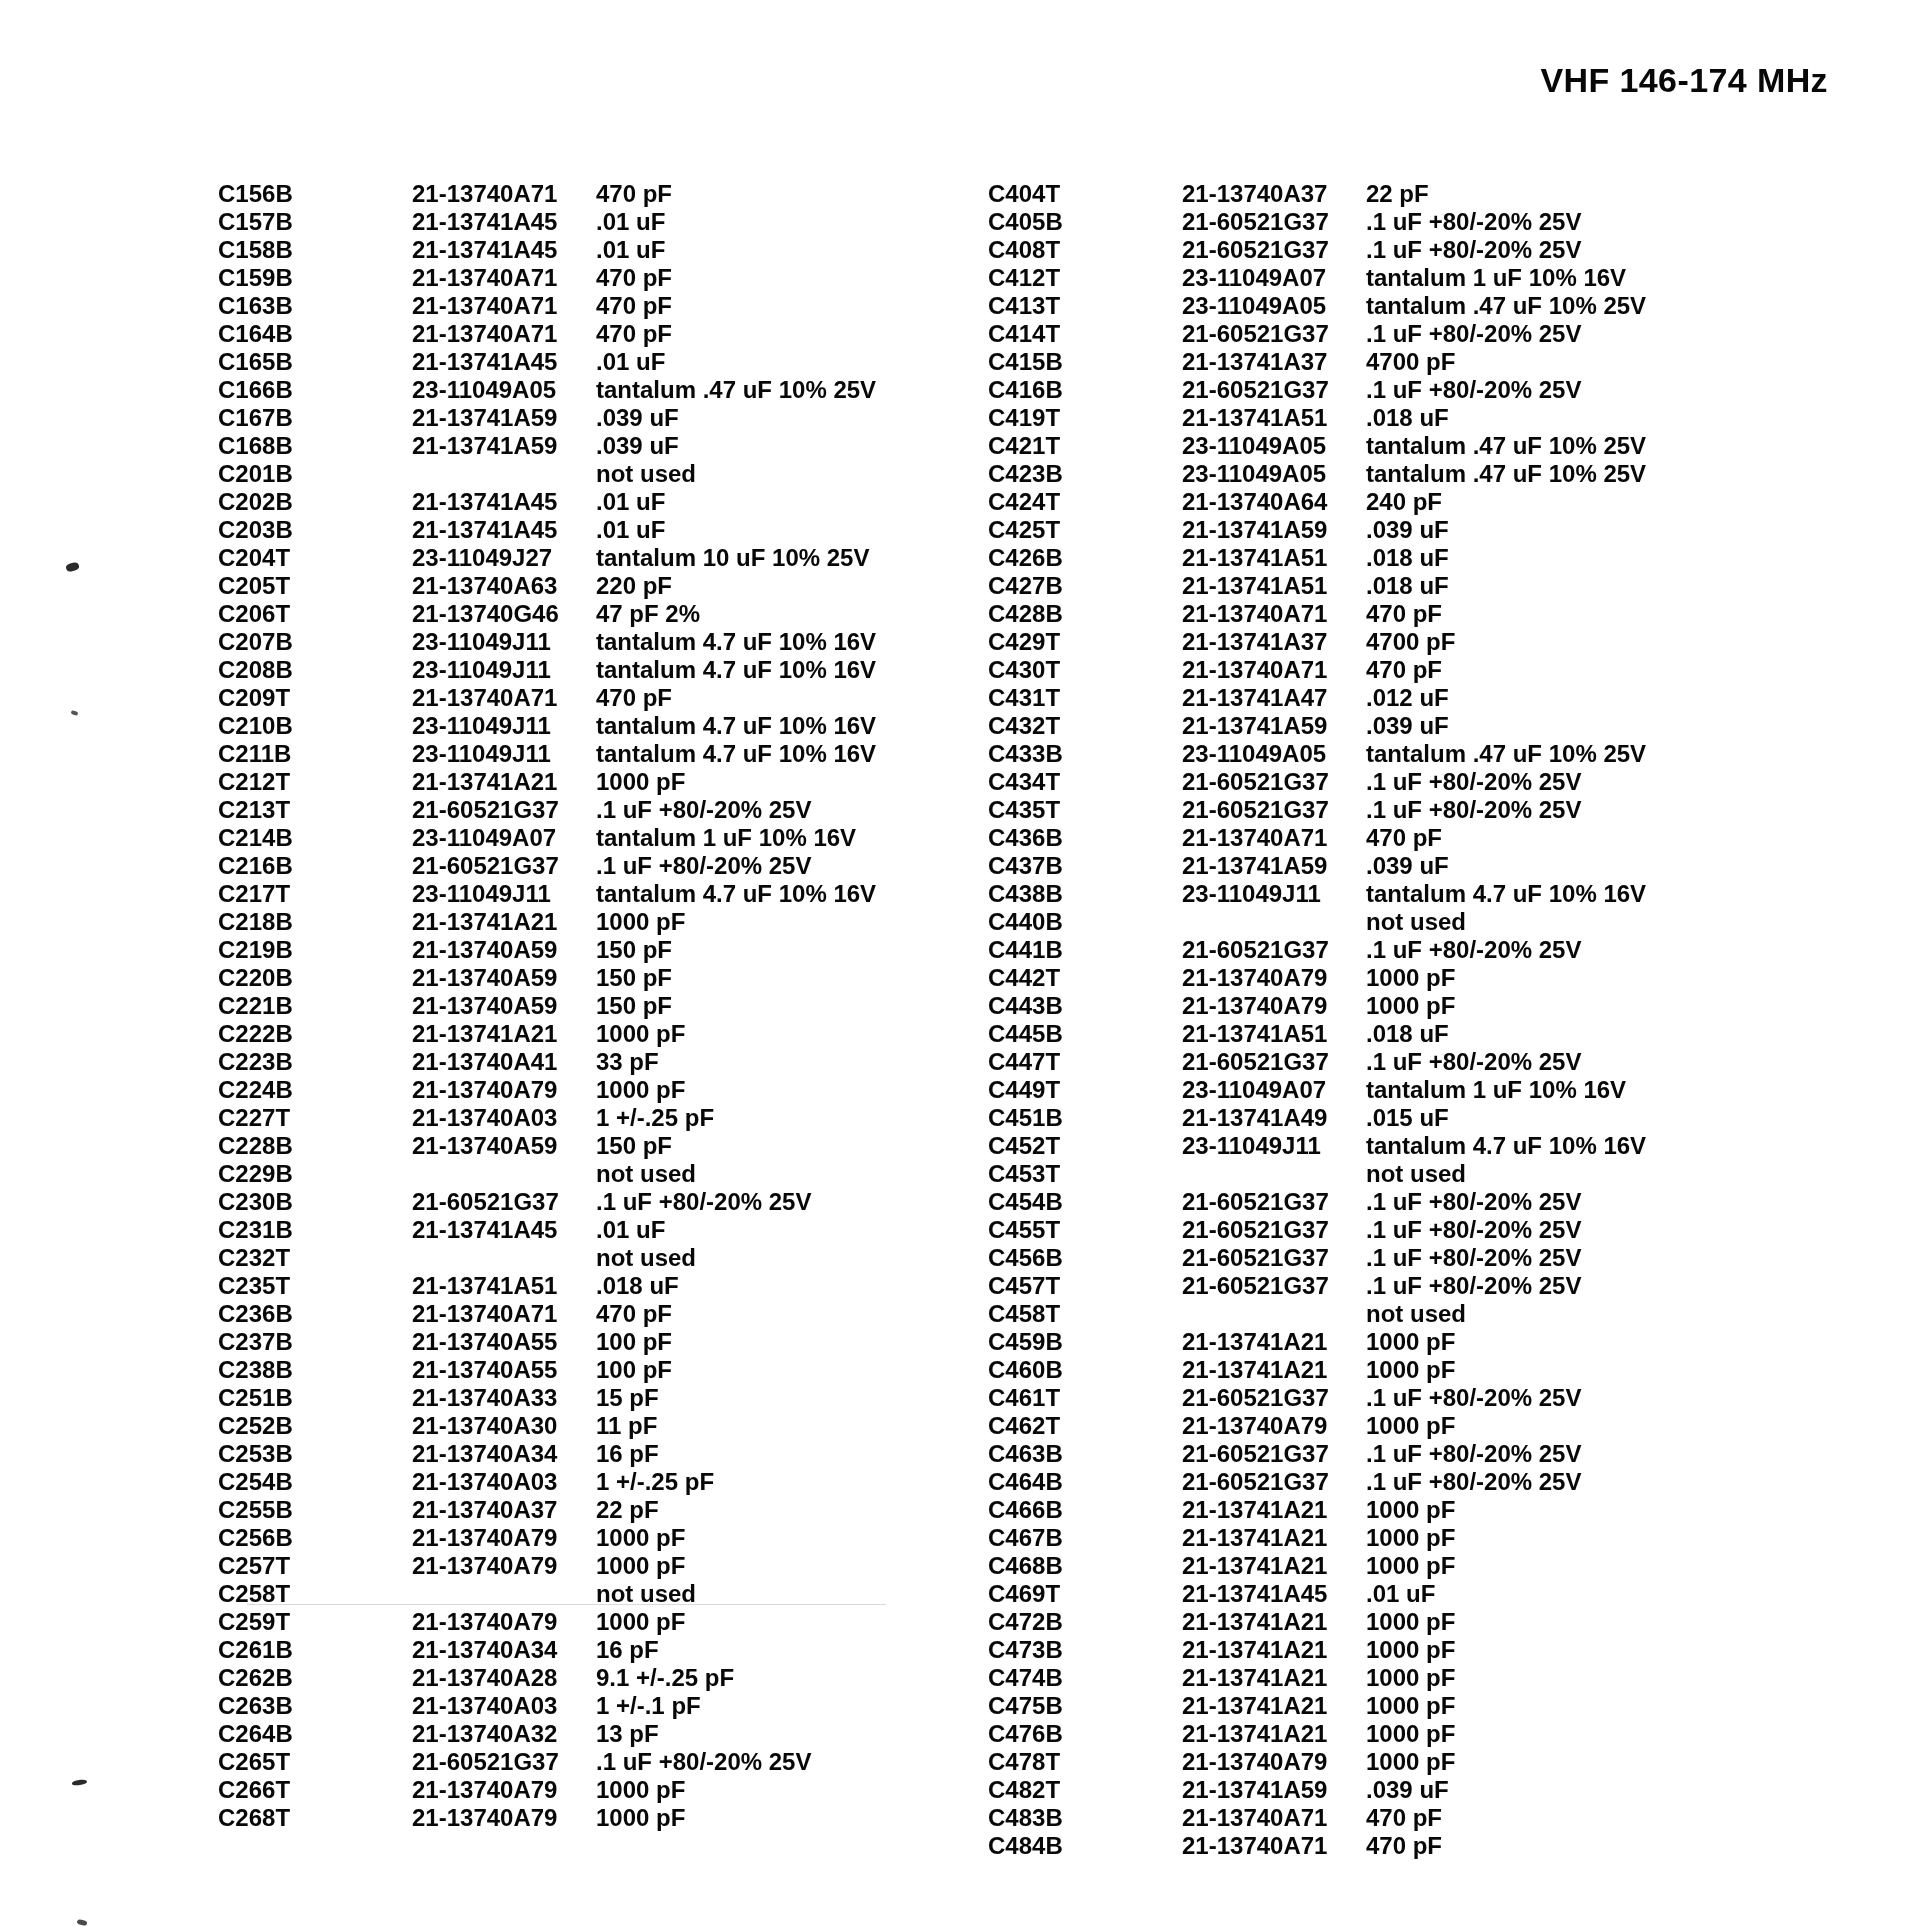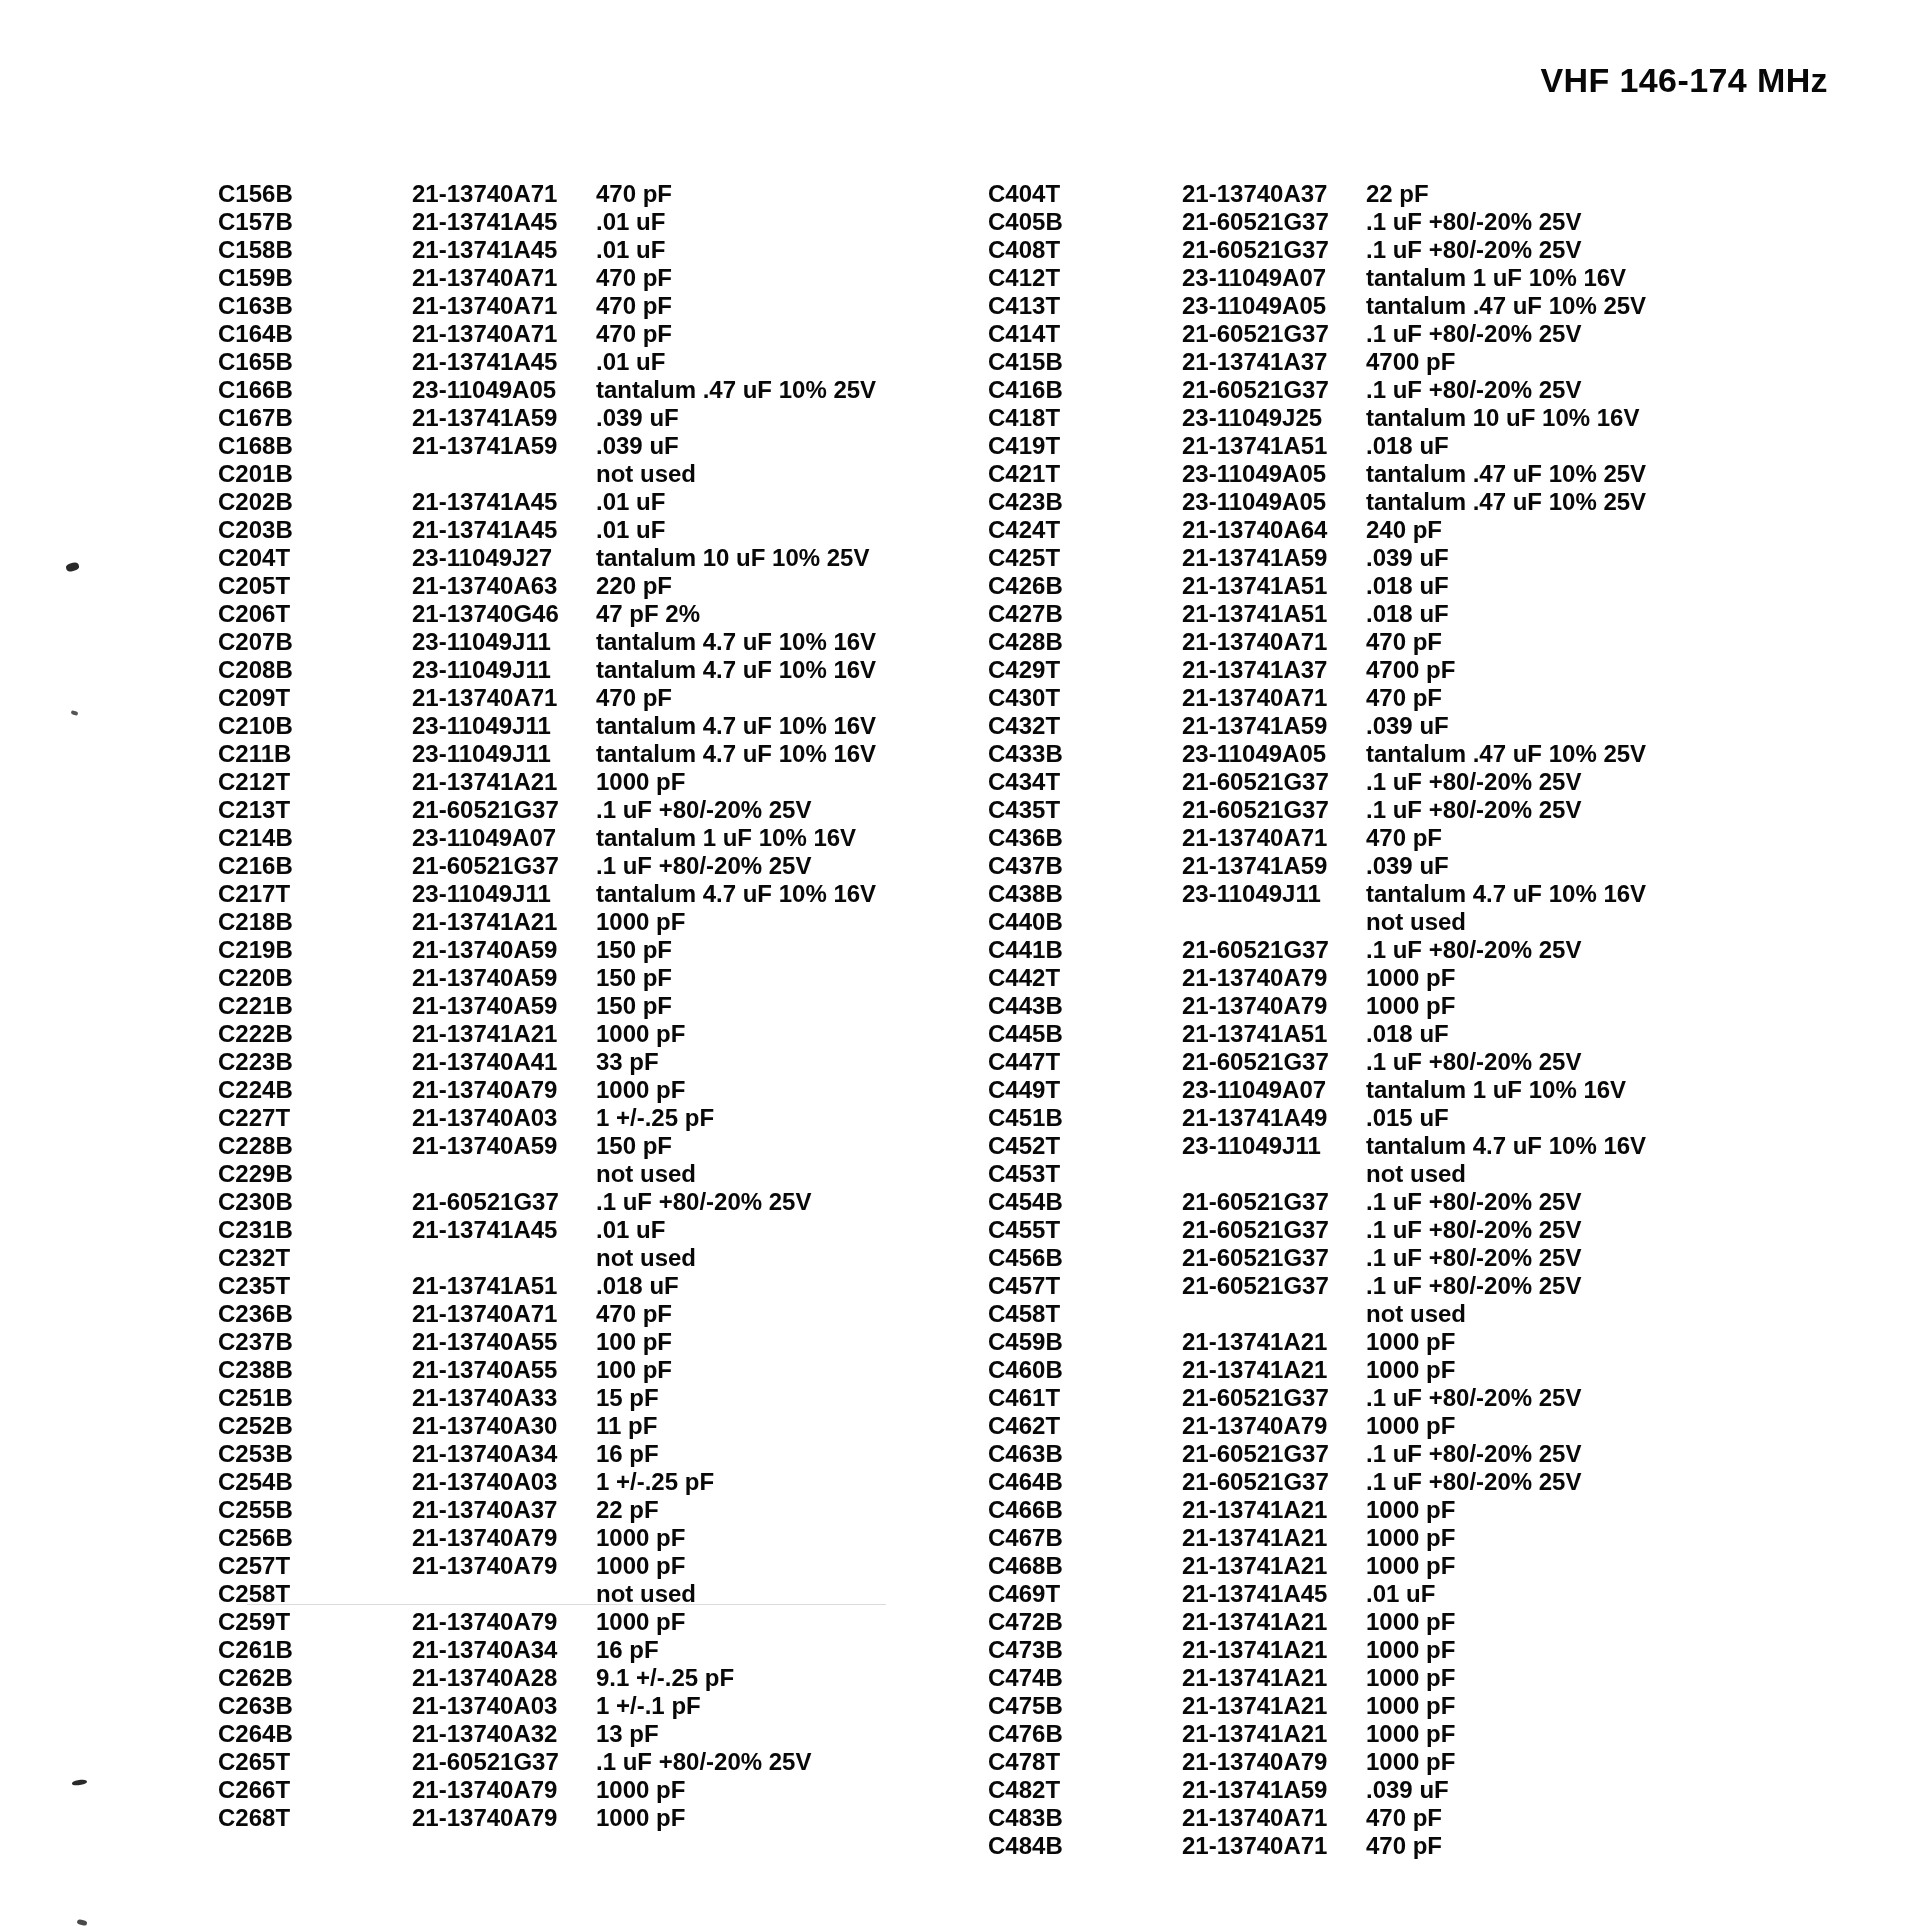--- a/index.html
+++ b/index.html
@@ -376,25 +376,20 @@
         <span class="ref">C415B</span>
         <span class="part">21-13741A37</span>
         <span class="desc">4700 pF</span>
       </div>
       <div class="row">
         <span class="ref">C416B</span>
         <span class="part">21-60521G37</span>
         <span class="desc">.1 uF +80/-20% 25V</span>
       </div>
       <div class="row">
-        <span class="ref">C418T</span>
-        <span class="part">23-11049J25</span>
-        <span class="desc">tantalum 10 uF 10% 16V</span>
-      </div>
-      <div class="row">
         <span class="ref">C419T</span>
         <span class="part">21-13741A51</span>
         <span class="desc">.018 uF</span>
       </div>
       <div class="row">
         <span class="ref">C421T</span>
         <span class="part">23-11049A05</span>
         <span class="desc">tantalum .47 uF 10% 25V</span>
       </div>
       <div class="row">
@@ -429,20 +424,25 @@
       </div>
       <div class="row">
         <span class="ref">C429T</span>
         <span class="part">21-13741A37</span>
         <span class="desc">4700 pF</span>
       </div>
       <div class="row">
         <span class="ref">C430T</span>
         <span class="part">21-13740A71</span>
         <span class="desc">470 pF</span>
+      </div>
+      <div class="row">
+        <span class="ref">C431T</span>
+        <span class="part">21-13741A47</span>
+        <span class="desc">.012 uF</span>
       </div>
       <div class="row">
         <span class="ref">C432T</span>
         <span class="part">21-13741A59</span>
         <span class="desc">.039 uF</span>
       </div>
       <div class="row">
         <span class="ref">C433B</span>
         <span class="part">23-11049A05</span>
         <span class="desc">tantalum .47 uF 10% 25V</span>

